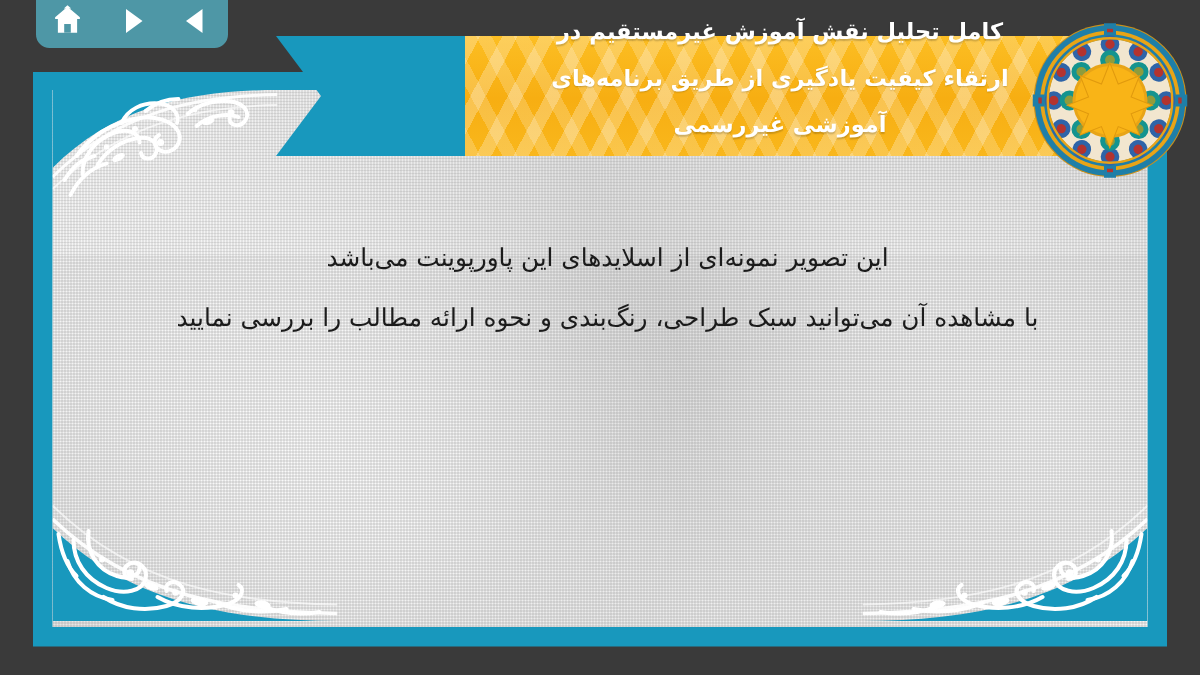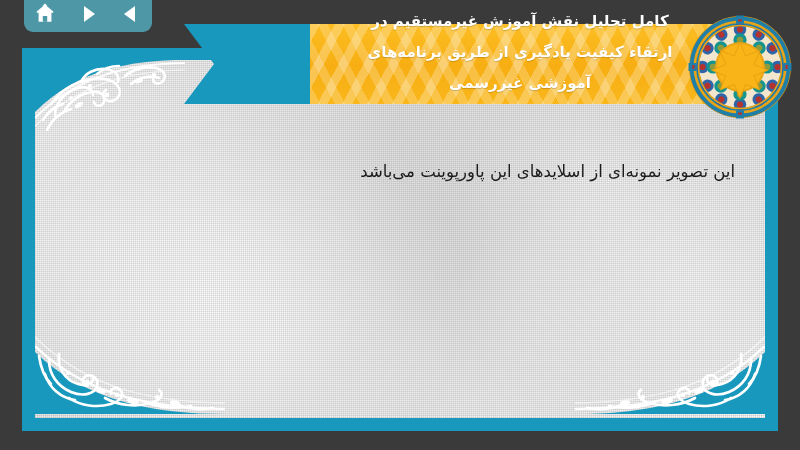--- a/index.html
+++ b/index.html
@@ -161,20 +161,21 @@
     height: 106px;
     z-index: 35;
   }
 
   
   #body-text {
     position: absolute;
     left: 40px;
     right: 30px;
     top: 92px;
+    text-align: center;
     direction: rtl;
     color: #1b1b1b;
     font-size: 16.5px;
     line-height: 40px;
     z-index: 20;
   }
   #body-text .bline { white-space: nowrap; }
 </style>
 </head>
 <body>
@@ -289,20 +290,21 @@
               <ellipse cx="98" cy="107" rx="6" ry="3" transform="rotate(12 98 107)"></ellipse>
               <ellipse cx="140" cy="109" rx="5.4" ry="2.7" transform="rotate(10 140 109)"></ellipse>
               <ellipse cx="66" cy="97" rx="5" ry="2.5" transform="rotate(20 66 97)"></ellipse>
             </g>
           </g>
         </svg>
       </span>
 
       <div id="body-text">
         <div class="bline">این تصویر نمونه‌ای از اسلایدهای این پاورپوینت می‌باشد</div>
+        <div class="bline">با مشاهده آن می‌توانید سبک طراحی، رنگ‌بندی و نحوه ارائه مطالب را بررسی نمایید</div>
       </div>
 
     </div>
   </div>
 
   <div id="title-banner">
     <span id="banner-notch">
       <svg width="80" height="80" viewBox="0 0 80 80">
         <path d="M80 0 L80 80 L0 80 L30 40 L0 0 Z" fill="#1898bd" transform="translate(0,0)"></path>
       </svg>

